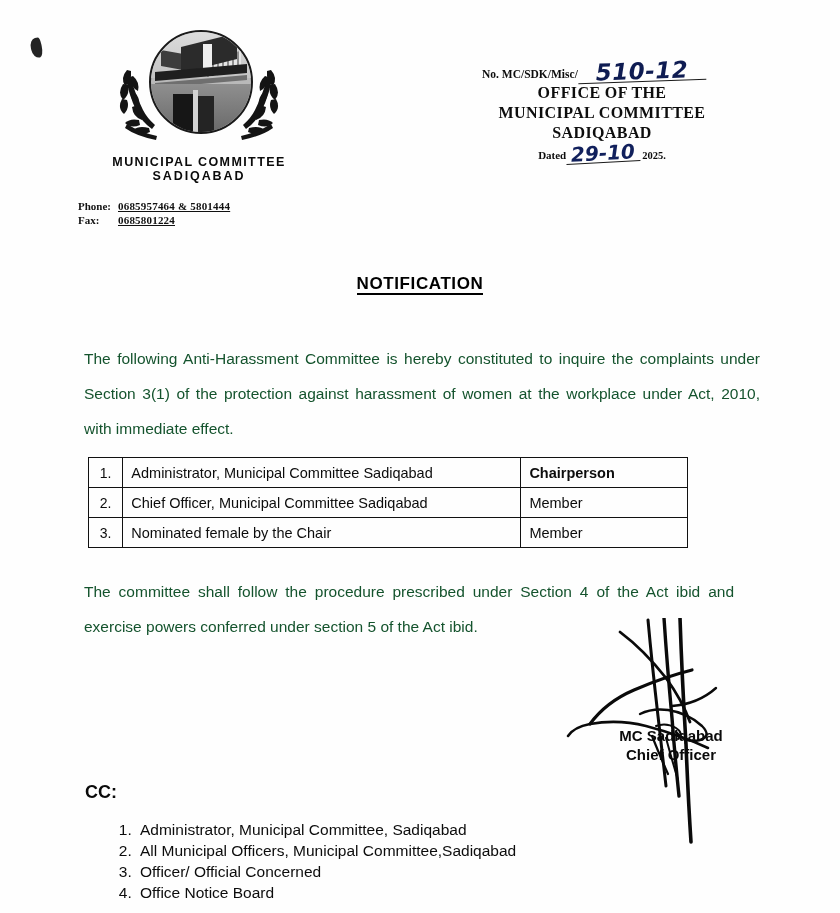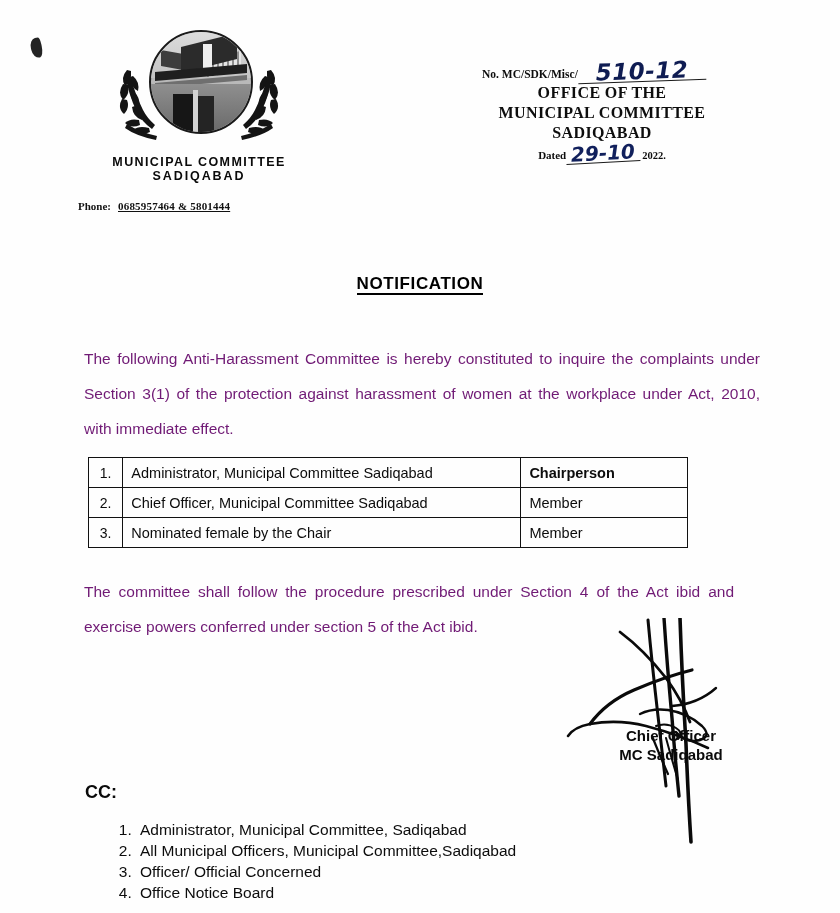--- a/index.html
+++ b/index.html
@@ -258,21 +258,21 @@
   }
 
   
   .body-text {
     position: absolute;
     left: 84px;
     width: 676px;
     font-family: "Liberation Sans", sans-serif;
     font-size: 15.5px;
     line-height: 35px;
-    color: #701a75;
+    color: #14532d;
     text-align: justify;
     text-align-last: left;
   }
   #para-intro { top: 341px; }
   #para-proc  { top: 574px; width: 650px; }
 
   
   .committee-table {
     position: absolute;
     left: 88px;
@@ -405,35 +405,39 @@
     <div class="lh-name">
       <div class="l1">MUNICIPAL COMMITTEE</div>
       <div class="l2">SADIQABAD</div>
     </div>
 
     <div class="contact">
       <div class="row">
         <span class="lab">Phone:</span>
         <span class="val">0685957464 &amp; 5801444</span>
       </div>
+      <div class="row">
+        <span class="lab">Fax:</span>
+        <span class="val">0685801224</span>
+      </div>
     </div>
   </div>
 
   <div class="office-block">
     <div class="ref-line">
       <span class="ref-label">No. MC/SDK/Misc/</span>
       <span class="ref-hand">510-12</span>
     </div>
     <div class="office-title">OFFICE OF THE</div>
     <div class="office-title">MUNICIPAL COMMITTEE</div>
     <div class="office-title">SADIQABAD</div>
     <div class="dated-line">
       <span class="dated-label">Dated</span>
       <span class="dated-hand">29-10</span>
-      <span class="dated-year">2022.</span>
+      <span class="dated-year">2025.</span>
     </div>
   </div>
 
   <div class="notif-title">
     <span>NOTIFICATION</span>
   </div>
 
   <div class="body-text" id="para-intro">The following Anti-Harassment Committee is hereby constituted to inquire the complaints under Section 3(1) of the protection against harassment of women at the workplace under Act, 2010, with immediate effect.</div>
 
   <table class="committee-table">
@@ -468,22 +472,22 @@
         <path d="M124 0 q2 60 6 126 q2 52 5 98" stroke-width="3.6"></path>
         <path d="M64 14 q24 18 46 46 q16 22 24 44" stroke-width="2.8"></path>
         <path d="M84 96 q12 -6 28 -4 q20 3 34 16 q10 10 -2 14 q-14 4 -24 -8" stroke-width="2.4"></path>
         <path d="M100 108 q10 -4 20 2 q8 5 2 11" stroke-width="2"></path>
         <path d="M116 88 q26 -2 44 -18" stroke-width="2.4"></path>
         <path d="M96 118 q8 20 16 38" stroke-width="2.2"></path>
         <path d="M110 120 q6 22 12 42" stroke-width="2"></path>
       </g>
     </svg>
     <div class="sign-caption">
+      <div>MC Sadiqabad</div>
       <div>Chief Officer</div>
-      <div>MC Sadiqabad</div>
     </div>
   </div>
 
   <div class="cc-label">CC:</div>
   <ol class="cc-list">
     <li>Administrator, Municipal Committee, Sadiqabad</li>
     <li>All Municipal Officers, Municipal Committee,Sadiqabad</li>
     <li>Officer/ Official Concerned</li>
     <li>Office Notice Board</li>
   </ol>

